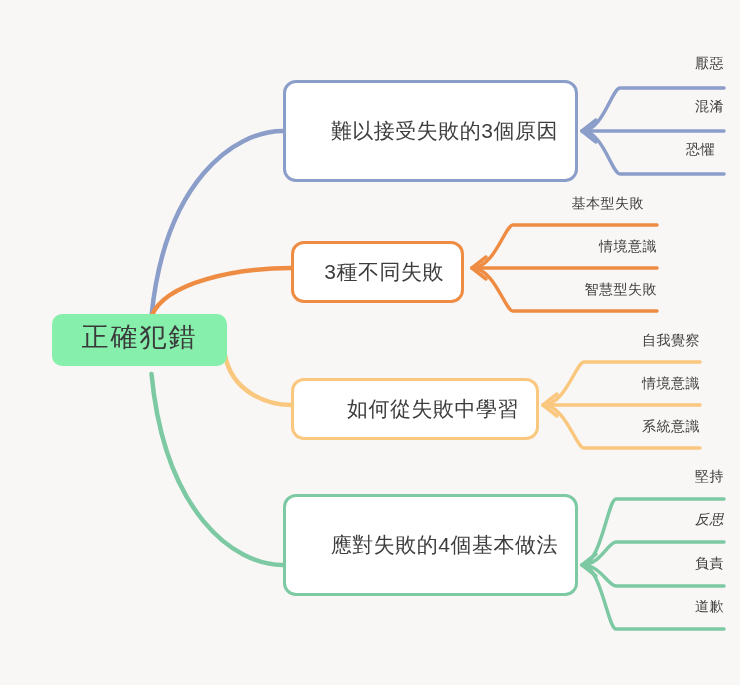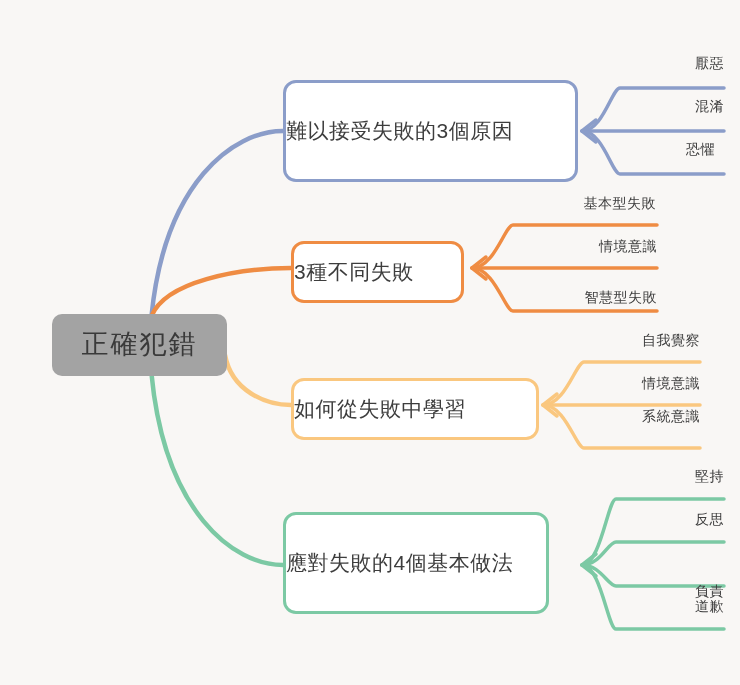--- a/index.html
+++ b/index.html
@@ -39,25 +39,26 @@
     padding: 14px 20px;
     font-size: 27px;
     color: #3a3a3a;
     letter-spacing: 2px;
     line-height: 1.25;
   }
   .branch-node {
     background: #ffffff;
     border: 3px solid #999;
     border-radius: 13px;
-    padding: 13px 0;
+    padding: 13px 17px;
     font-size: 21px;
     color: #3d3d3d;
     line-height: 1.45;
     letter-spacing: 0.5px;
+    justify-content: flex-end;
   }
   .leaf-node {
     position: absolute;
     font-size: 14px;
     color: #3d3d3d;
     letter-spacing: 0.5px;
     white-space: nowrap;
     text-align: right;
     z-index: 3;
   }
@@ -82,41 +83,41 @@
       <path d="M 543 405 C 565.55 405, 576 362, 584 362 L 700 362" fill="none" stroke="#fac77f" stroke-width="3.5" stroke-linecap="round" stroke-linejoin="round"></path>
       <path d="M 543 405 C 565.55 405, 576 405, 584 405 L 700 405" fill="none" stroke="#fac77f" stroke-width="3.5" stroke-linecap="round" stroke-linejoin="round"></path>
       <path d="M 543 405 C 565.55 405, 576 448, 584 448 L 700 448" fill="none" stroke="#fac77f" stroke-width="3.5" stroke-linecap="round" stroke-linejoin="round"></path>
       <path d="M 151.5 374 C 164.65 511.52, 233.03 565, 283 565" fill="none" stroke="#7cc9a4" stroke-width="4.5" stroke-linecap="round" stroke-linejoin="round"></path>
       <path d="M 596 554 L 582 565 L 596 576" fill="none" stroke="#7cc9a4" stroke-width="3.5" stroke-linecap="round" stroke-linejoin="round"></path>
       <path d="M 582 565 C 600.7 565, 608 499, 616 499 L 724 499" fill="none" stroke="#7cc9a4" stroke-width="3.5" stroke-linecap="round" stroke-linejoin="round"></path>
       <path d="M 582 565 C 600.7 565, 608 542, 616 542 L 724 542" fill="none" stroke="#7cc9a4" stroke-width="3.5" stroke-linecap="round" stroke-linejoin="round"></path>
       <path d="M 582 565 C 600.7 565, 608 586, 616 586 L 724 586" fill="none" stroke="#7cc9a4" stroke-width="3.5" stroke-linecap="round" stroke-linejoin="round"></path>
       <path d="M 582 565 C 600.7 565, 608 629, 616 629 L 724 629" fill="none" stroke="#7cc9a4" stroke-width="3.5" stroke-linecap="round" stroke-linejoin="round"></path>
     </svg>
-<div class="node root-node" style="left: 52px; top: 314px; width: 175px; height: 62px; justify-content: center; background: #a3a3a3;">
+<div class="node root-node" style="left: 52px; top: 314px; width: 175px; height: 52px; justify-content: center; background: #86efac; font-family: Liberation Mono, monospace;">
       <span>正確犯錯</span>
     </div>
     <div class="node branch-node" style="left: 283px; top: 80px; width: 295px; min-height: 102px; border-color: rgb(139, 157, 201);">
       <span style="max-width: 250px;">難以接受失敗的3個原因</span>
     </div>
     <div class="leaf-node" style="right: 16px; top: 55px;"><span>厭惡</span></div>
     <div class="leaf-node" style="right: 16px; top: 98px;"><span>混淆</span></div>
     <div class="leaf-node" style="right: 25px; top: 141px;"><span>恐懼</span></div>
     <div class="node branch-node" style="left: 291px; top: 241px; width: 173px; min-height: 54px; border-color: rgb(239, 140, 67);">
       <span style="max-width: 250px;">3種不同失敗</span>
     </div>
-    <div class="leaf-node" style="right: 84px; top: 195px;"><span>基本型失敗</span></div>
+    <div class="leaf-node" style="right: 96px; top: 195px;"><span>基本型失敗</span></div>
     <div class="leaf-node" style="right: 83px; top: 238px;"><span>情境意識</span></div>
-    <div class="leaf-node" style="right: 83px; top: 281px; margin-top: 8px;"><span>智慧型失敗</span></div>
+    <div class="leaf-node" style="right: 83px; top: 281px;"><span>智慧型失敗</span></div>
     <div class="node branch-node" style="left: 291px; top: 378px; width: 248px; min-height: 54px; border-color: rgb(250, 199, 127);">
       <span style="max-width: 250px;">如何從失敗中學習</span>
     </div>
     <div class="leaf-node" style="right: 40px; top: 332px;"><span>自我覺察</span></div>
     <div class="leaf-node" style="right: 40px; top: 375px;"><span>情境意識</span></div>
-    <div class="leaf-node" style="right: 40px; top: 408px;"><span>系統意識</span></div>
-    <div class="node branch-node" style="left: 283px; top: 512px; width: 266px; min-height: 102px; border-color: rgb(124, 201, 164);">
+    <div class="leaf-node" style="right: 40px; top: 418px;"><span>系統意識</span></div>
+    <div class="node branch-node" style="left: 283px; top: 494px; width: 295px; min-height: 102px; border-color: rgb(124, 201, 164);">
       <span style="max-width: 250px;">應對失敗的4個基本做法</span>
     </div>
     <div class="leaf-node" style="right: 16px; top: 468px;"><span>堅持</span></div>
-    <div class="leaf-node" style="right: 16px; top: 511px;"><span>反思</span></div>
-    <div class="leaf-node" style="right: 16px; top: 555px; margin-top: 28px;"><span>負責</span></div>
+    <div class="leaf-node" style="right: 16px; top: 511px; font-style: italic;"><span>反思</span></div>
+    <div class="leaf-node" style="right: 16px; top: 555px;"><span>負責</span></div>
     <div class="leaf-node" style="right: 16px; top: 598px; margin-left: 44px;"><span>道歉</span></div>
   </div>
 
 </body></html>

